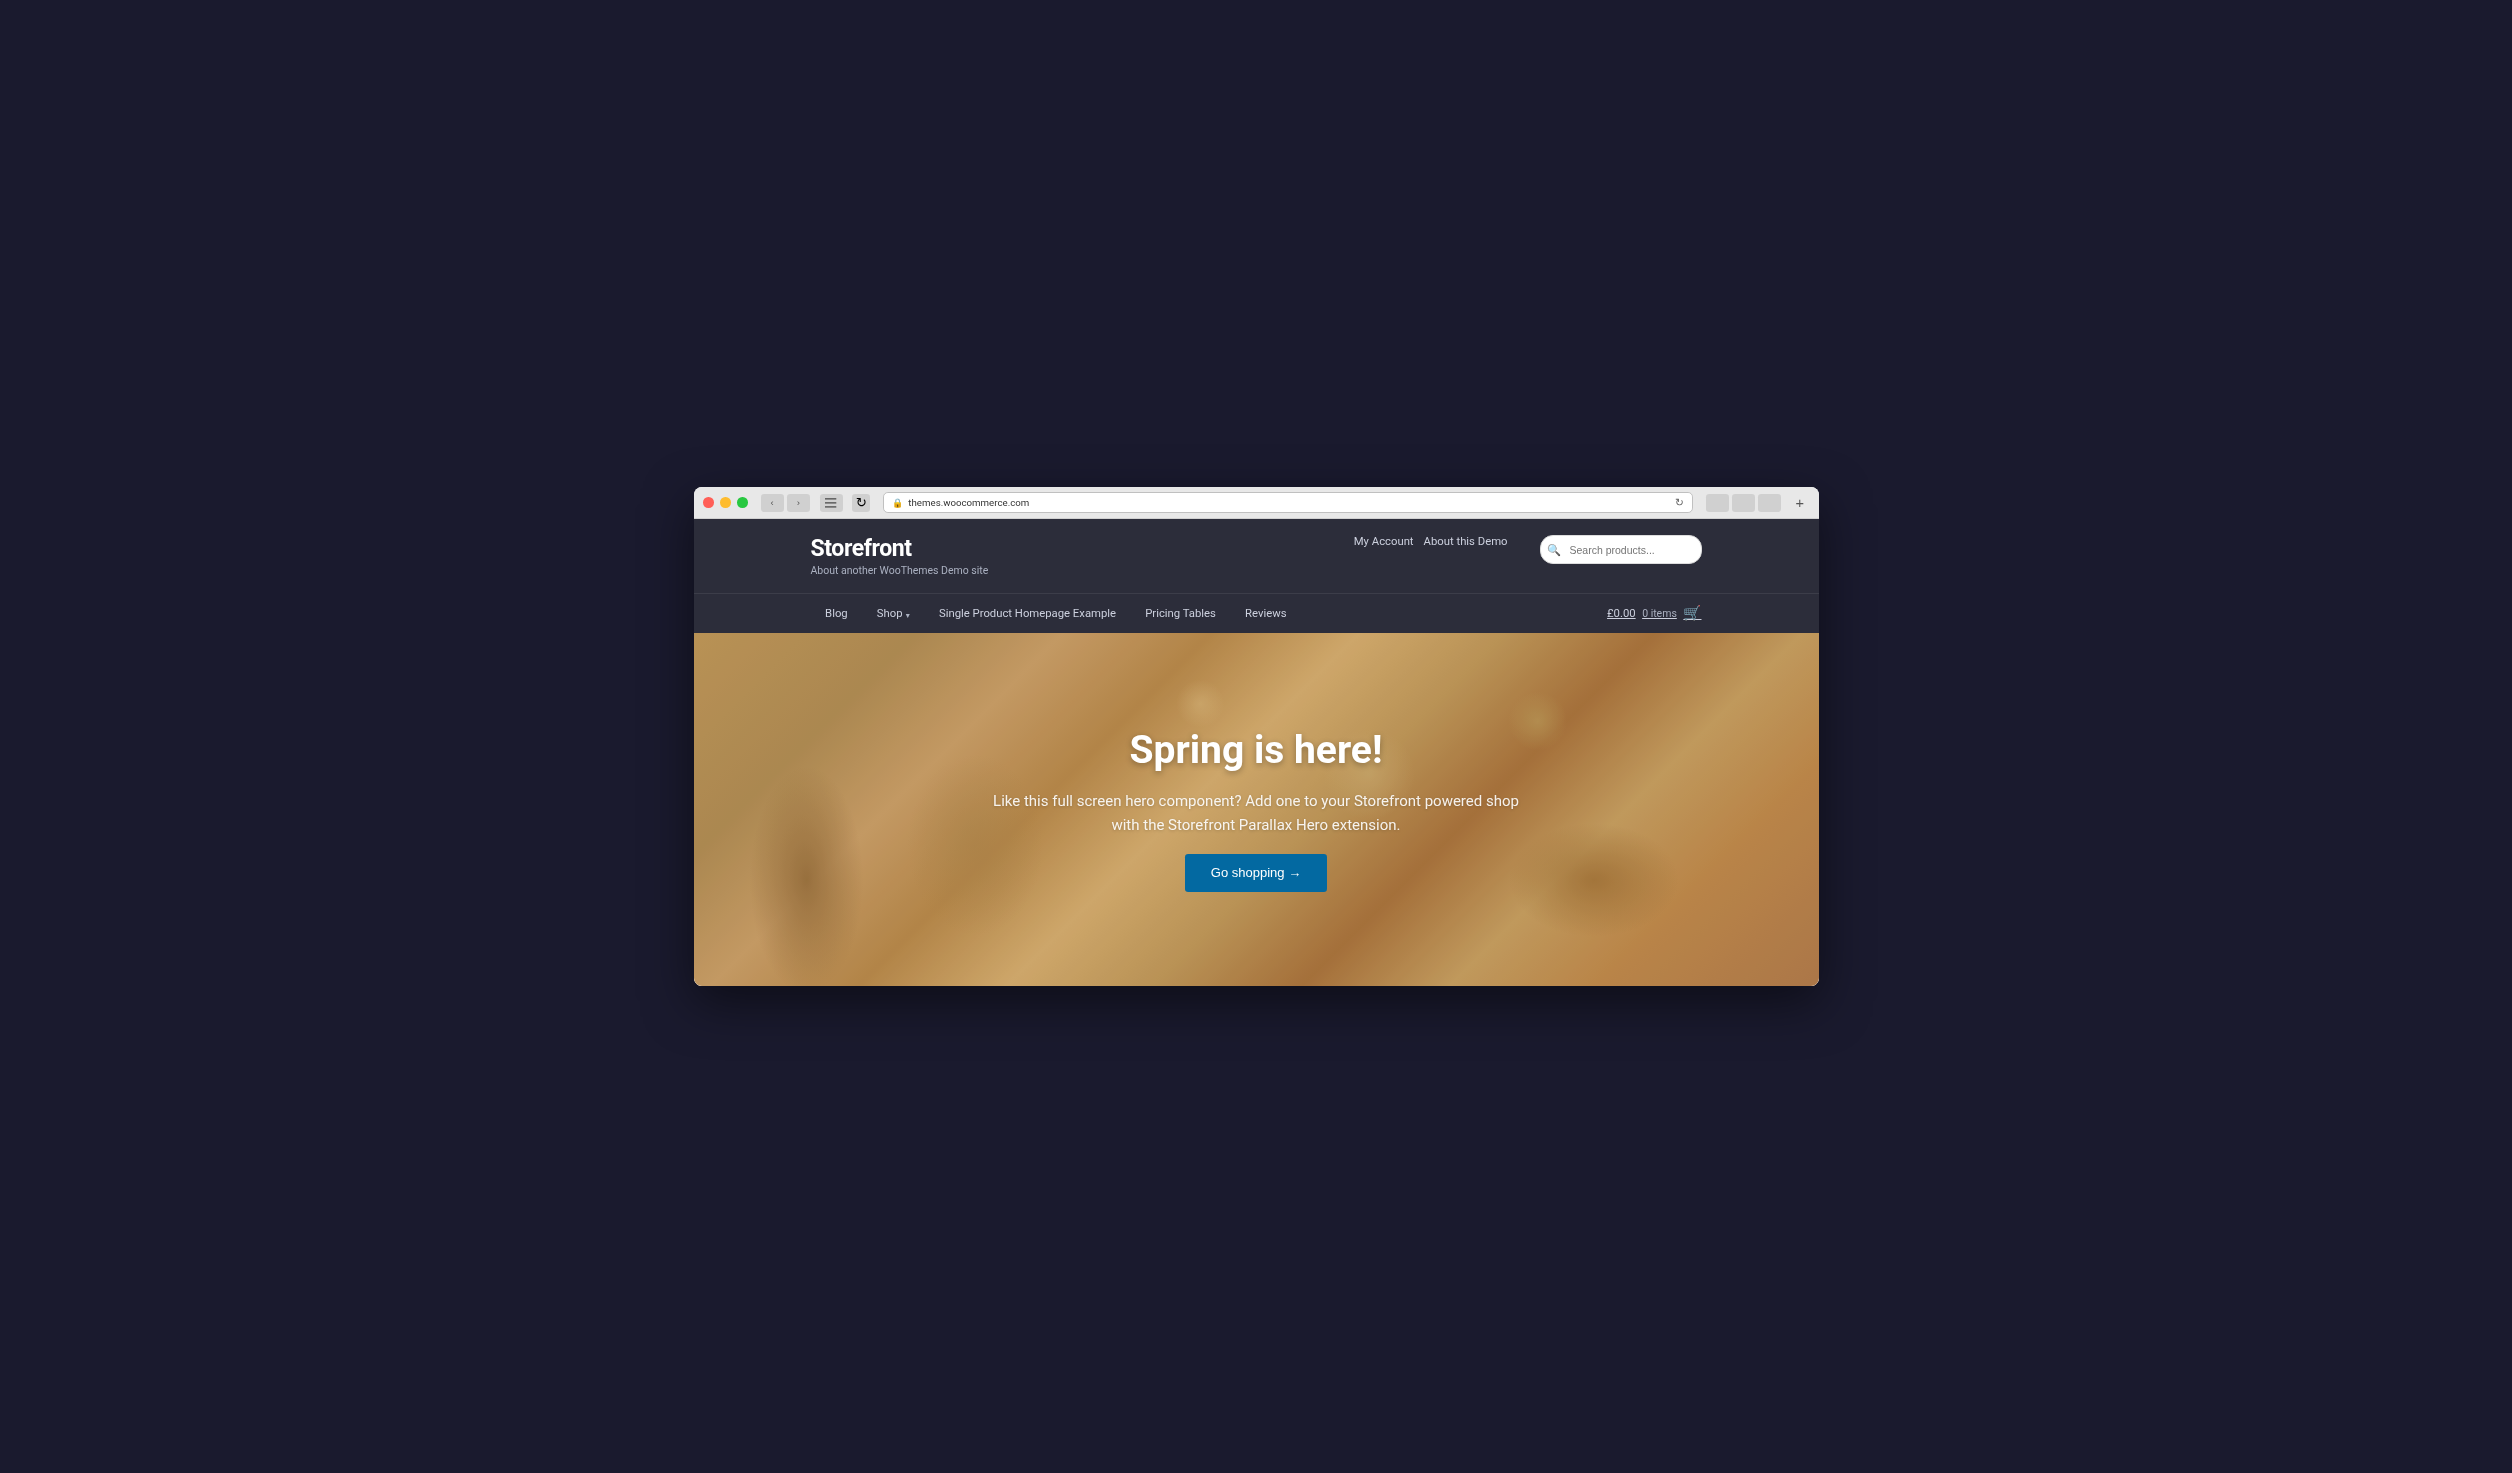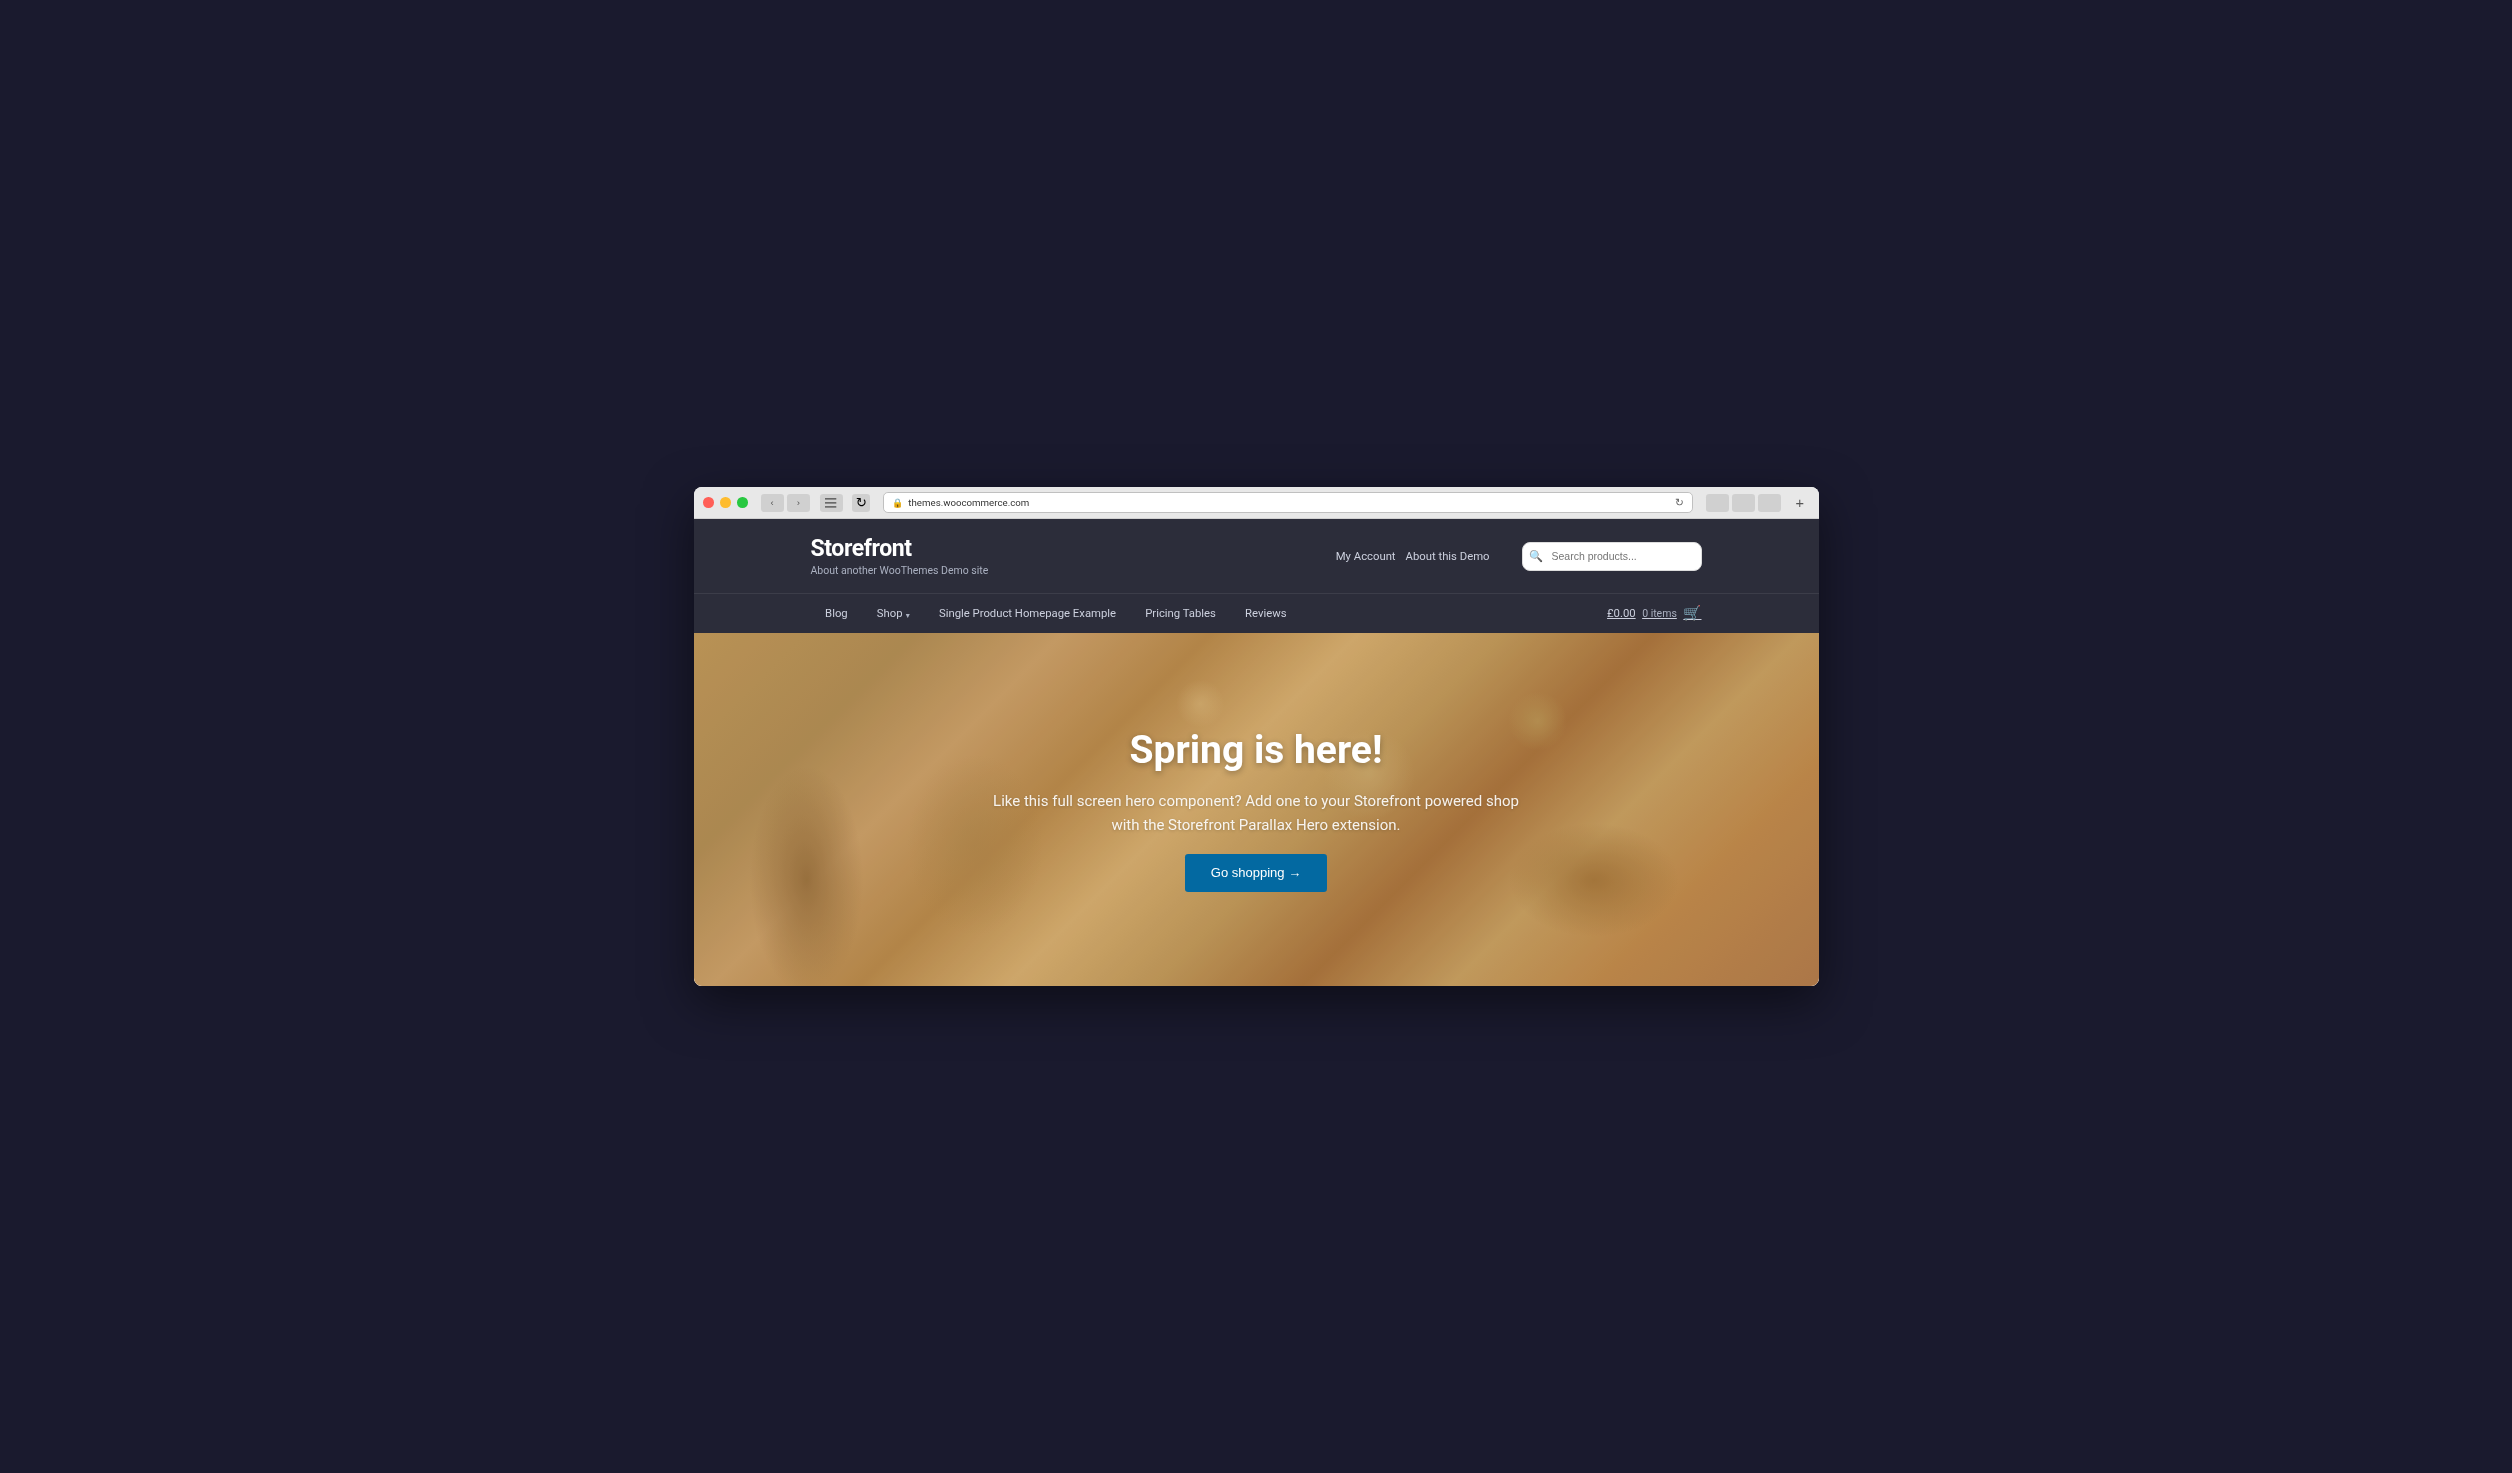--- a/index.html
+++ b/index.html
@@ -128,21 +128,21 @@
     .site-header {
       background: #2c2d3a;
       padding: 16px 0;
     }
 
     .header-inner {
       max-width: 939px;
       margin: 0 auto;
       padding: 0 24px;
       display: flex;
-      align-items: center;
+      align-items: flex-start;
       gap: 16px;
     }
 
     .site-branding {
       flex: 1;
     }
 
     .site-title {
       font-size: 23px;
       font-weight: 700;
@@ -168,24 +168,24 @@
       font-size: 11.3px;
       cursor: pointer;
     }
 
     .search-box {
       position: relative;
       margin-left: 16px;
     }
 
     .search-input {
-      width: 180px;
+      width: 162px;
       height: 29px;
       border: 0.8px solid #ddd;
-      border-radius: 8px;
+      border-radius: 13px;
       padding: 0 9.7px 0 29px;
       font-size: 10.5px;
       color: #333;
       background: #fff;
       outline: none;
     }
 
     .search-icon-wrapper {
       position: absolute;
       left: 8px;

